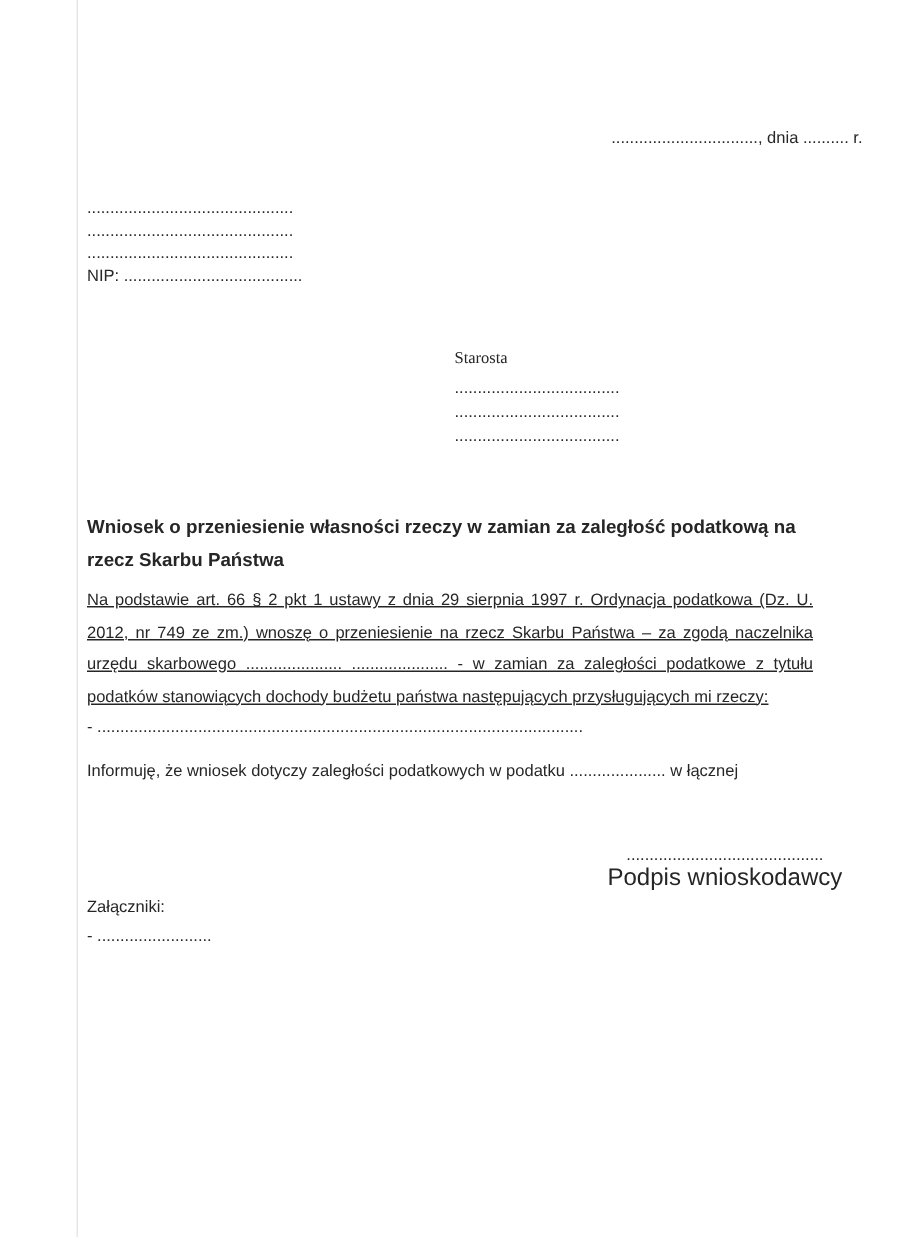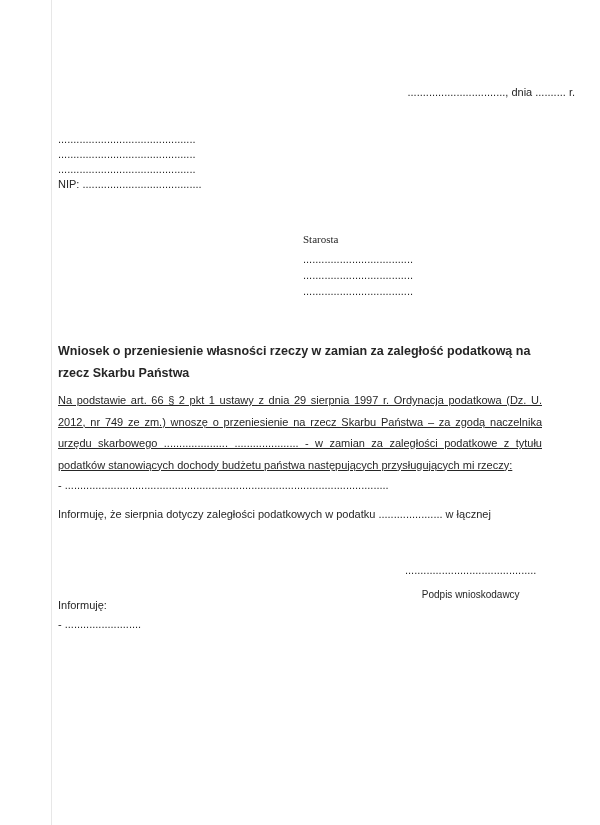--- a/index.html
+++ b/index.html
@@ -84,22 +84,22 @@
     white-space: nowrap;
   }
   .signature-block {
     position: absolute;
     left: 405px;
     top: 564px;
     text-align: center;
     white-space: nowrap;
   }
   .signature-label {
-    font-size: 10px;
-    margin-top: 13px;
+    font-size: 16px;
+    margin-top: 1px;
   }
   .attachments-block {
     position: absolute;
     left: 58px;
     top: 596px;
     line-height: 19px;
     white-space: nowrap;
   }
 </style>
 </head>
@@ -125,26 +125,26 @@
     <div class="dotted">....................................</div>
   </div>
 
   <div class="doc-title">Wniosek o przeniesienie własności rzeczy w zamian za zaległość podatkową na rzecz Skarbu Państwa</div>
 
   <div class="main-paragraph">Na podstawie art. 66 § 2 pkt 1 ustawy z dnia 29 sierpnia 1997 r. Ordynacja podatkowa (Dz. U. 2012, nr 749 ze zm.) wnoszę o przeniesienie na rzecz Skarbu Państwa – za zgodą naczelnika urzędu skarbowego ..................... ..................... - w zamian za zaległości podatkowe z tytułu podatków stanowiących dochody budżetu państwa następujących przysługujących mi rzeczy:</div>
 
   <div class="item-line">- ..........................................................................................................</div>
 
   <div class="info-block">
-    <div>Informuję, że sierpnia dotyczy zaległości podatkowych w podatku ..................... w łącznej</div>
+    <div>Informuję, że wniosek dotyczy zaległości podatkowych w podatku ..................... w łącznej</div>
   </div>
 
   <div class="signature-block">
     <div class="dotted">...........................................</div>
     <div class="signature-label">Podpis wnioskodawcy</div>
   </div>
 
   <div class="attachments-block">
-    <div>Informuję:</div>
+    <div>Załączniki:</div>
     <div>- .........................</div>
   </div>
 
 </div>
 
 </body></html>

